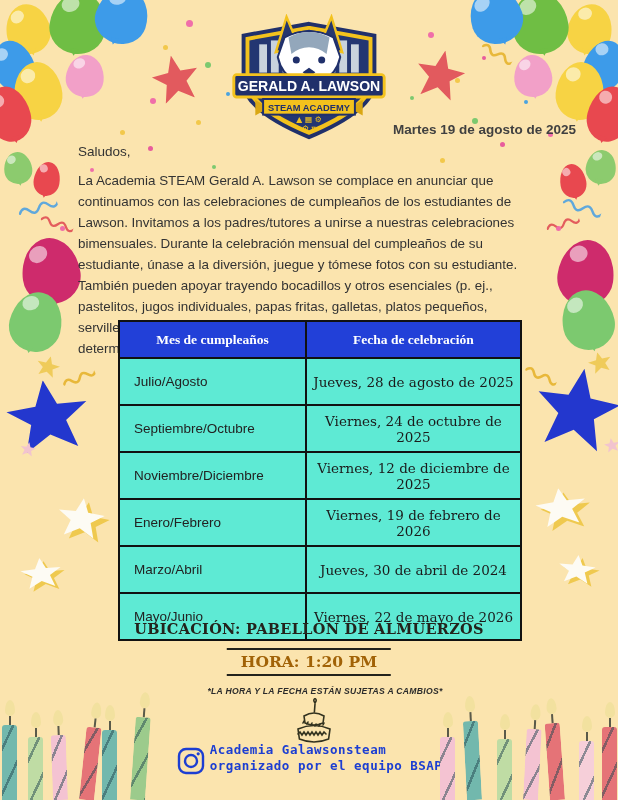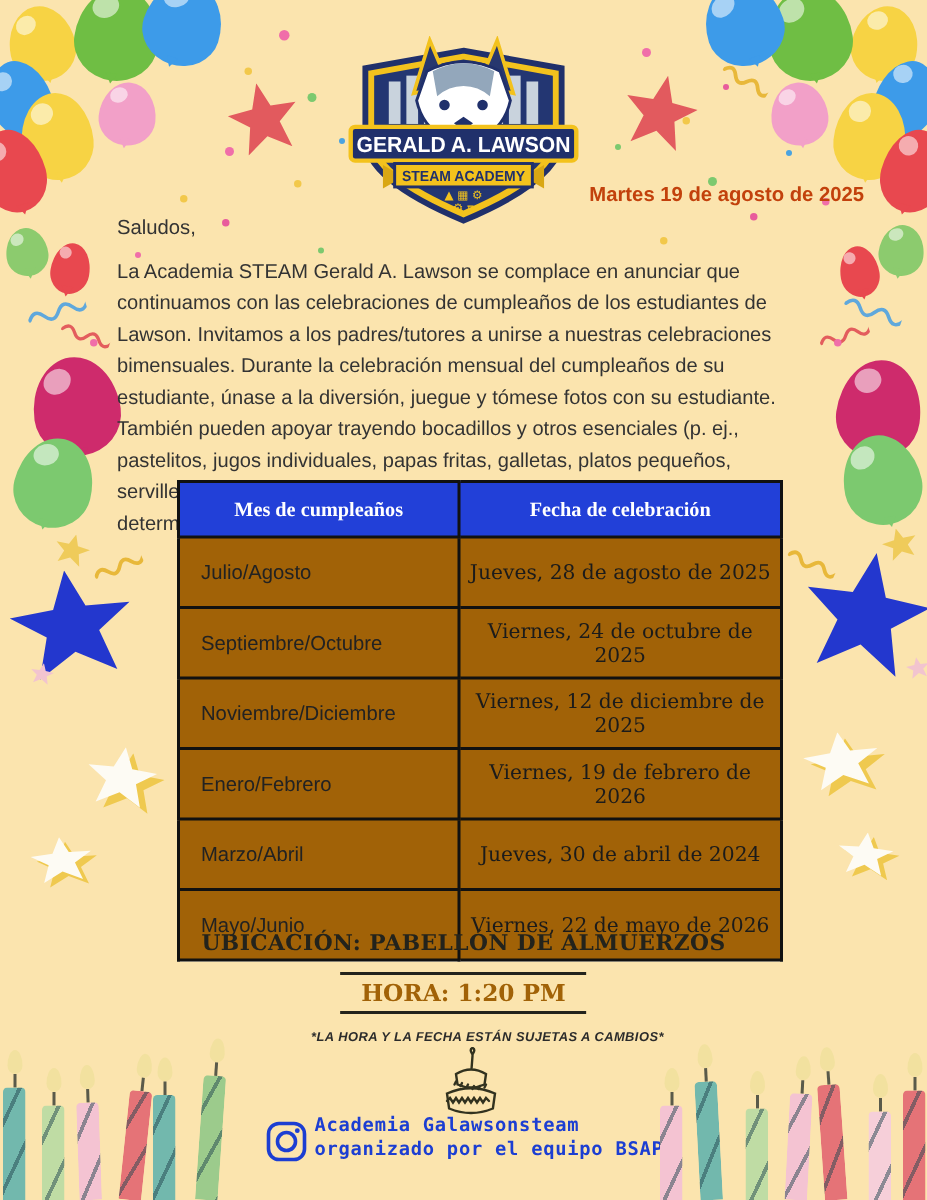--- a/index.html
+++ b/index.html
@@ -20,31 +20,31 @@
   .candle{position:absolute;bottom:0;display:flex;flex-direction:column;align-items:center;
           transform-origin:bottom center;}
   .candle .flame{width:10px;height:16px;background:#F2E19F;
           border-radius:50% 50% 50% 50%/65% 65% 35% 35%;}
   .candle .wick{width:2px;height:9px;background:#5a5a4a;}
   .candle .cbody{width:15px;flex:1;background:currentColor;border-radius:3px 3px 0 0;
           background-image:repeating-linear-gradient(115deg,transparent 0 9px,
             rgba(35,70,80,.5) 9px 11.5px,transparent 11.5px 19px);}
 
   
-  .logo{position:absolute;left:226px;top:24px;}
-  .date-line{position:absolute;right:42px;top:122px;font-size:13.5px;font-weight:600;color:#c2410c;}
+  .logo{position:absolute;left:226px;top:14px;}
+  .date-line{position:absolute;right:42px;top:122px;font-size:13.5px;font-weight:600;color:#404040;}
   .greeting{position:absolute;left:78px;top:144px;font-size:13.5px;color:#333;}
   .body-text{position:absolute;left:78px;top:170px;width:474px;font-size:13.4px;
              line-height:1.57;color:#333;}
 
   table.schedule{position:absolute;left:118px;top:320px;width:404px;border-collapse:collapse;
              background:#fff;border:2px solid #111;}
   table.schedule th{background:#2240D8;color:#fff;font-family:"Liberation Serif",serif;
              font-weight:600;font-size:13.5px;height:33px;border:2px solid #111;}
-  table.schedule td{height:43px;border:2px solid #111;font-size:13.5px;background:#a16207;}
+  table.schedule td{height:43px;border:2px solid #111;font-size:13.5px;background:#5eead4;}
   td.month{padding-left:14px;text-align:left;width:46.5%;font-family:"Liberation Sans",sans-serif;color:#222;}
   td.fecha{text-align:center;font-family:"DejaVu Serif",serif;font-size:13px;color:#1b1b1b;}
 
   .location{position:absolute;left:0;top:620px;width:100%;text-align:center;
             font-family:"DejaVu Serif",serif;font-weight:700;font-size:14.5px;
             letter-spacing:.3px;color:#23231c;}
   .time-box{position:absolute;left:50%;top:648px;transform:translateX(-50%);
             border-top:2.5px solid #23231c;border-bottom:2.5px solid #23231c;
             padding:2px 14px 3px;font-family:"DejaVu Serif",serif;font-weight:700;
             font-size:15.5px;color:#a16207;}

